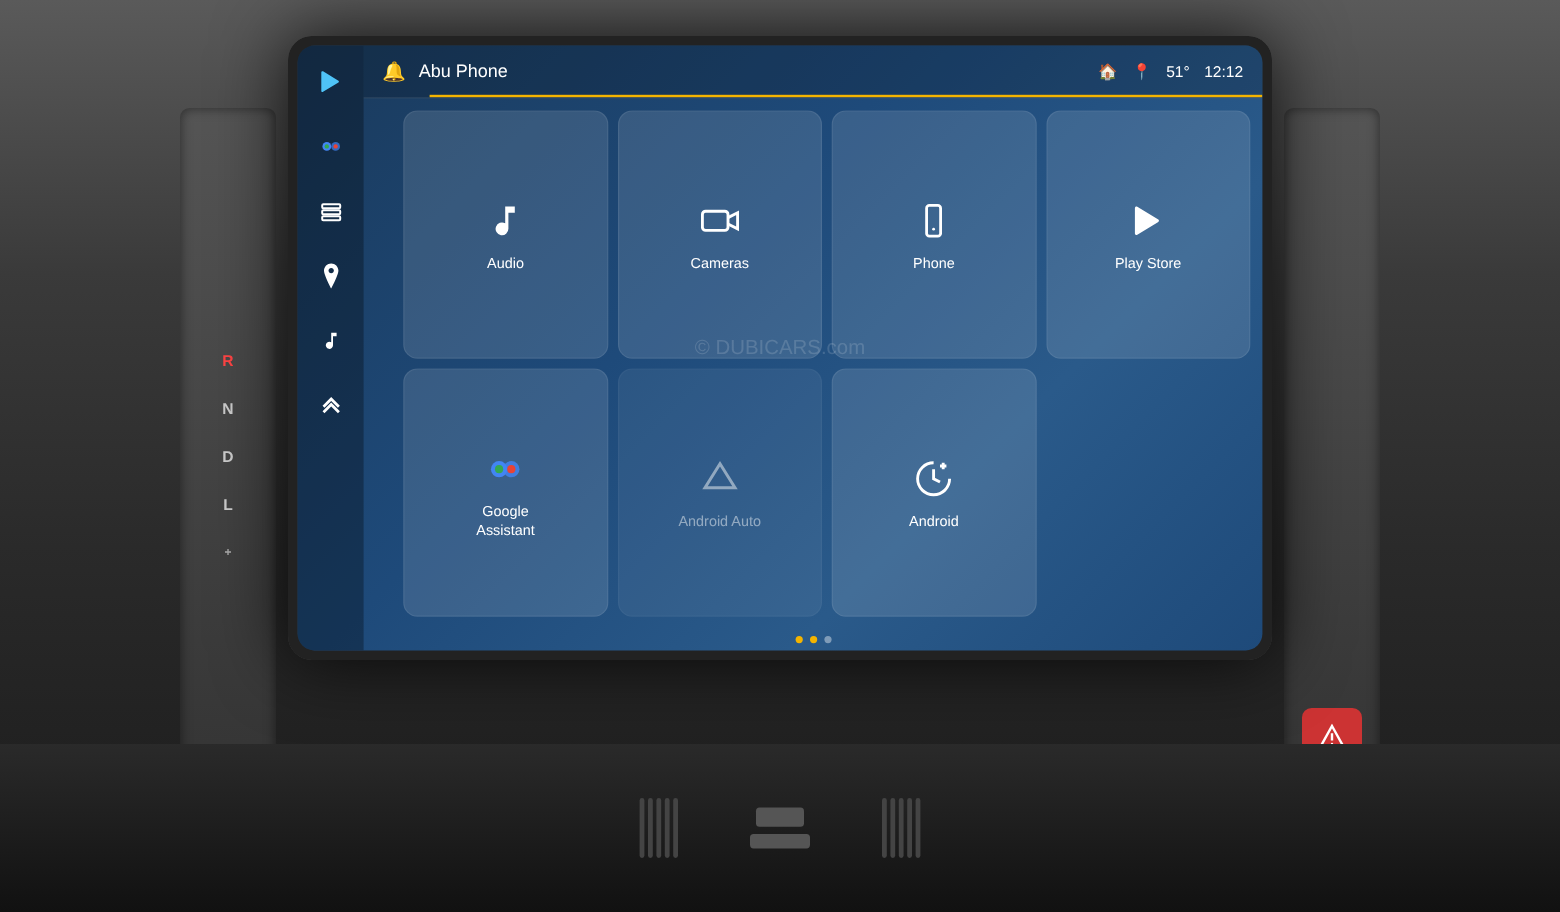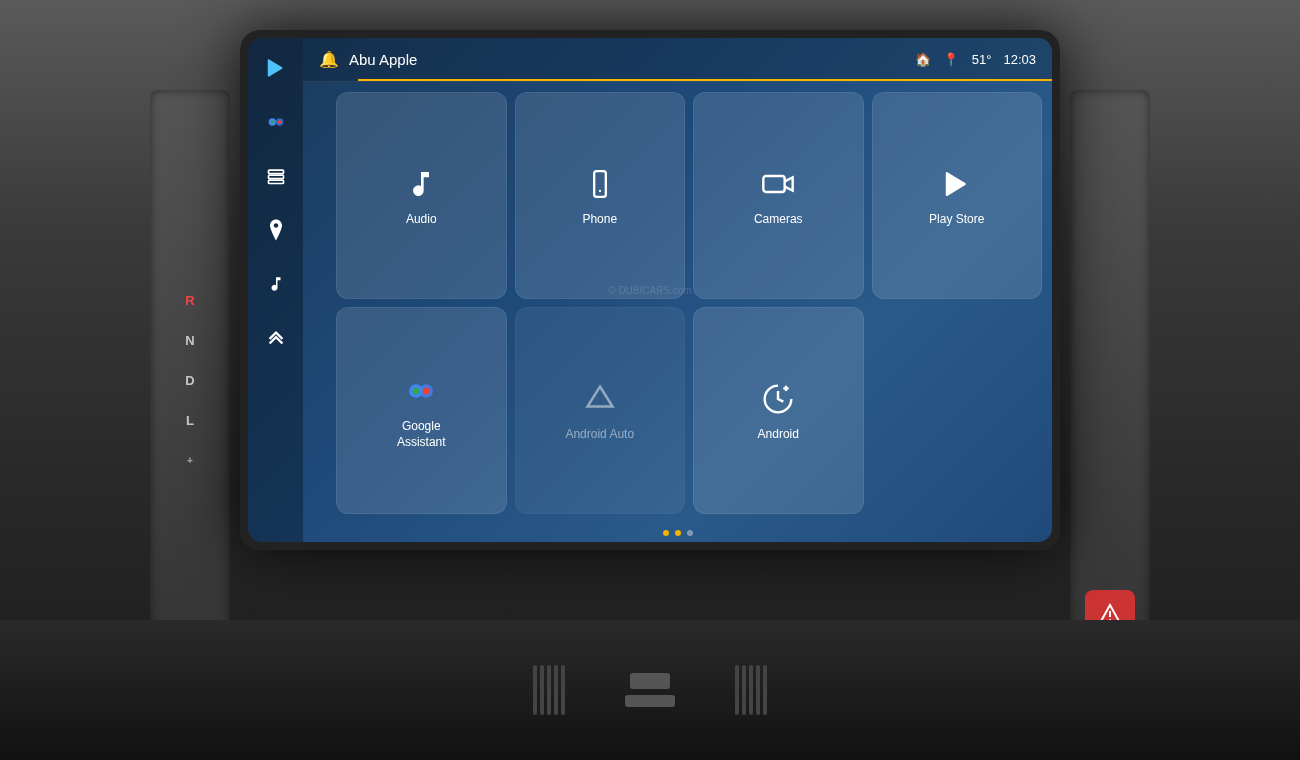--- a/index.html
+++ b/index.html
@@ -224,21 +224,21 @@
       background: #f4b400;
     }
 
     
     .watermark {
       position: absolute;
       top: 50%;
       left: 50%;
       transform: translate(-50%, -50%);
       color: rgba(255,255,255,0.15);
-      font-size: 10px;
+      font-size: 17px;
       pointer-events: none;
       white-space: nowrap;
       z-index: 10;
     }
 
     
     .interior-layout {
       position: relative;
       width: 1140px;
       height: 700px;
@@ -340,59 +340,59 @@
                 <polyline points="5,13 12,6 19,13"></polyline>
                 <polyline points="5,18 12,11 19,18"></polyline>
               </svg>
             </div>
           </div>
 
           <div class="main-content">
 
             <div class="header" style="position:relative;">
               <span class="header-bell">🔔</span>
-              <span class="header-title">Abu Apple</span>
+              <span class="header-title">Abu Phone</span>
               <div style="position:absolute;bottom:0;left:55px;right:0;height:2px;background:#f4b400;"></div>
               <div class="header-right">
                 <span>🏠</span>
                 <span>📍</span>
                 <span>51°</span>
-                <span>12:03</span>
+                <span>12:12</span>
               </div>
             </div>
 
             <div class="app-grid">
 
               <div class="app-tile">
                 <div class="app-icon">
                   <svg width="32" height="32" viewBox="0 0 24 24" fill="white">
                     <path d="M12 3v10.55A4 4 0 1 0 14 17V7h4V3h-6z"></path>
                   </svg>
                 </div>
                 <span class="app-label">Audio</span>
+              </div>
+
+              <div class="app-tile">
+                <div class="app-icon">
+                  <svg width="32" height="28" viewBox="0 0 24 20" fill="none" stroke="white" stroke-width="1.8">
+                    <rect x="1" y="4" width="16" height="12" rx="2"></rect>
+                    <polyline points="17,8 23,5 23,15 17,12"></polyline>
+                  </svg>
+                </div>
+                <span class="app-label">Cameras</span>
               </div>
 
               <div class="app-tile">
                 <div class="app-icon">
                   <svg width="28" height="32" viewBox="0 0 24 24" fill="white">
                     <rect x="7" y="1" width="10" height="22" rx="2" ry="2" fill="none" stroke="white" stroke-width="2"></rect>
                     <line x1="12" y1="18" x2="12" y2="18" stroke="white" stroke-width="2" stroke-linecap="round"></line>
                   </svg>
                 </div>
                 <span class="app-label">Phone</span>
-              </div>
-
-              <div class="app-tile">
-                <div class="app-icon">
-                  <svg width="32" height="28" viewBox="0 0 24 20" fill="none" stroke="white" stroke-width="1.8">
-                    <rect x="1" y="4" width="16" height="12" rx="2"></rect>
-                    <polyline points="17,8 23,5 23,15 17,12"></polyline>
-                  </svg>
-                </div>
-                <span class="app-label">Cameras</span>
               </div>
 
               <div class="app-tile">
                 <div class="app-icon">
                   <svg width="30" height="32" viewBox="0 0 24 24" fill="white">
                     <path d="M3 20.5v-17c0-.83.94-1.3 1.6-.8l14 8.5c.6.37.6 1.23 0 1.6l-14 8.5c-.66.5-1.6.03-1.6-.8z"></path>
                   </svg>
                 </div>
                 <span class="app-label">Play Store</span>
               </div>

